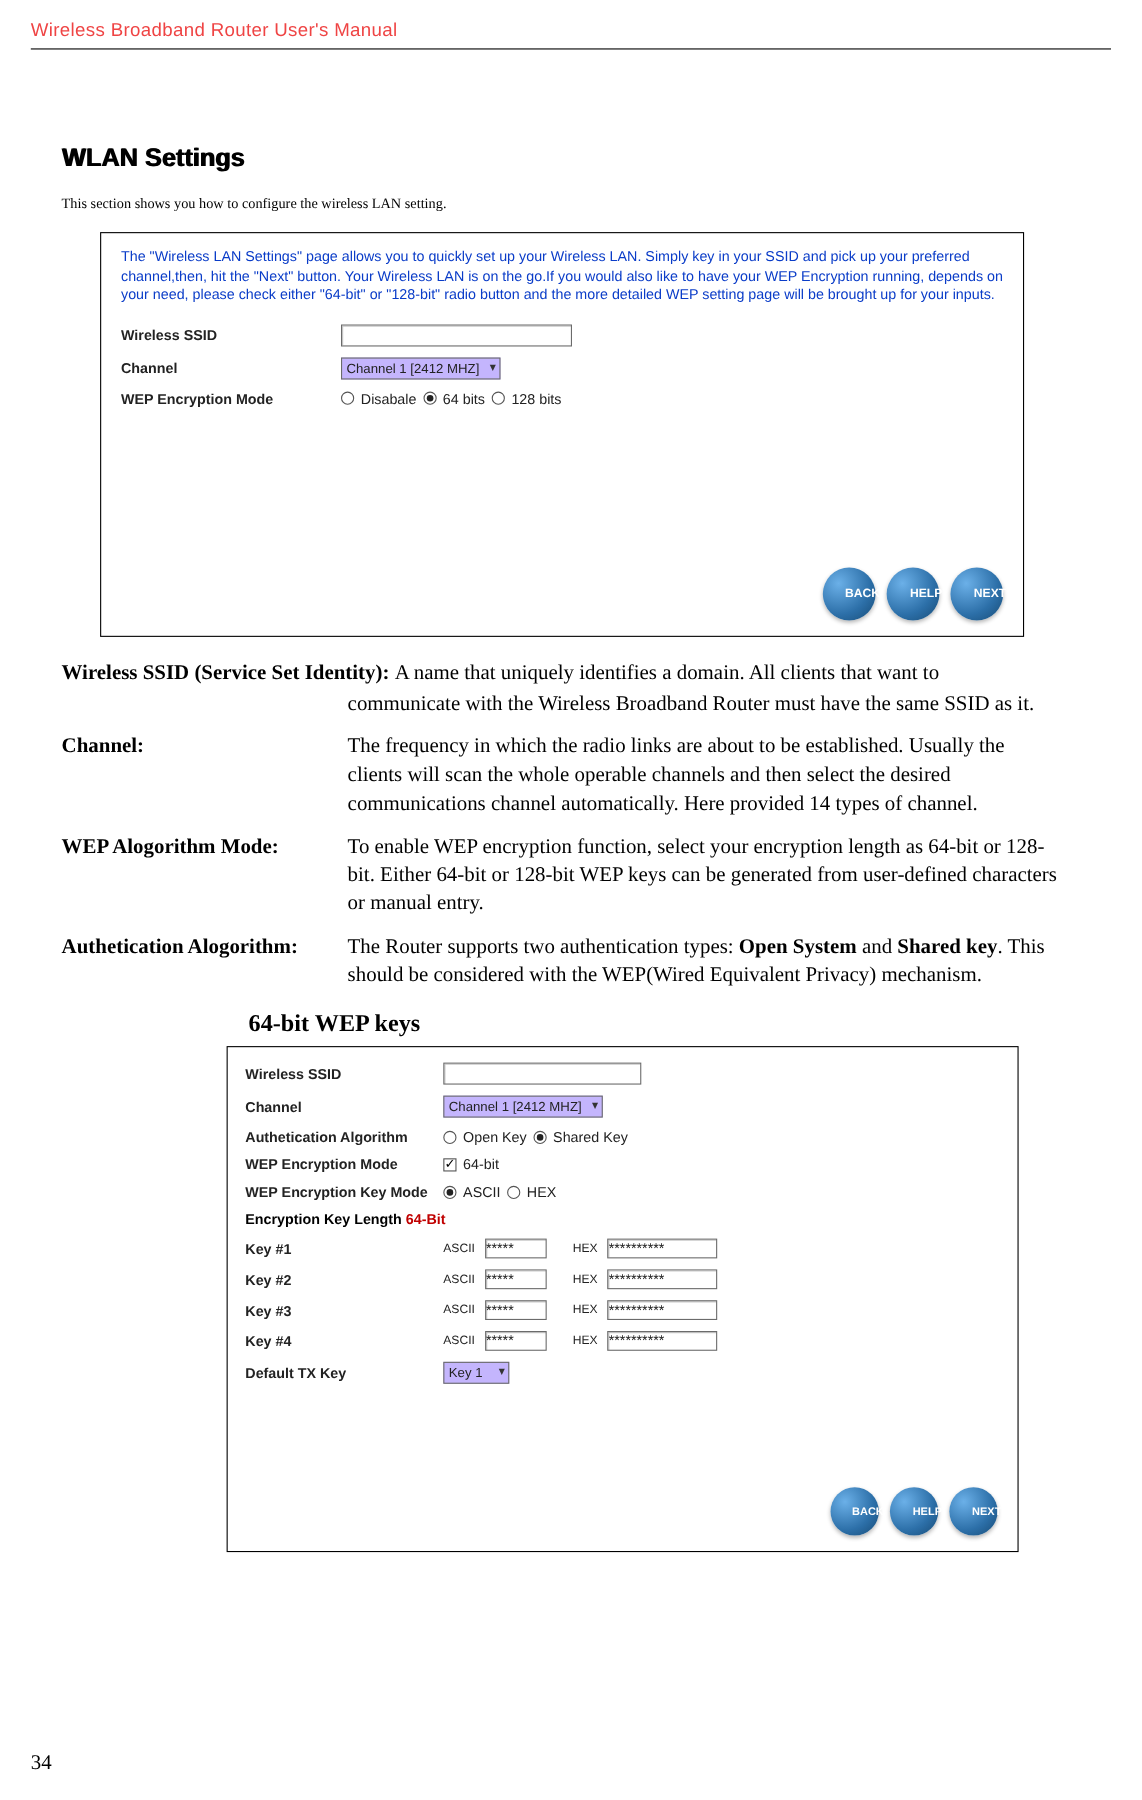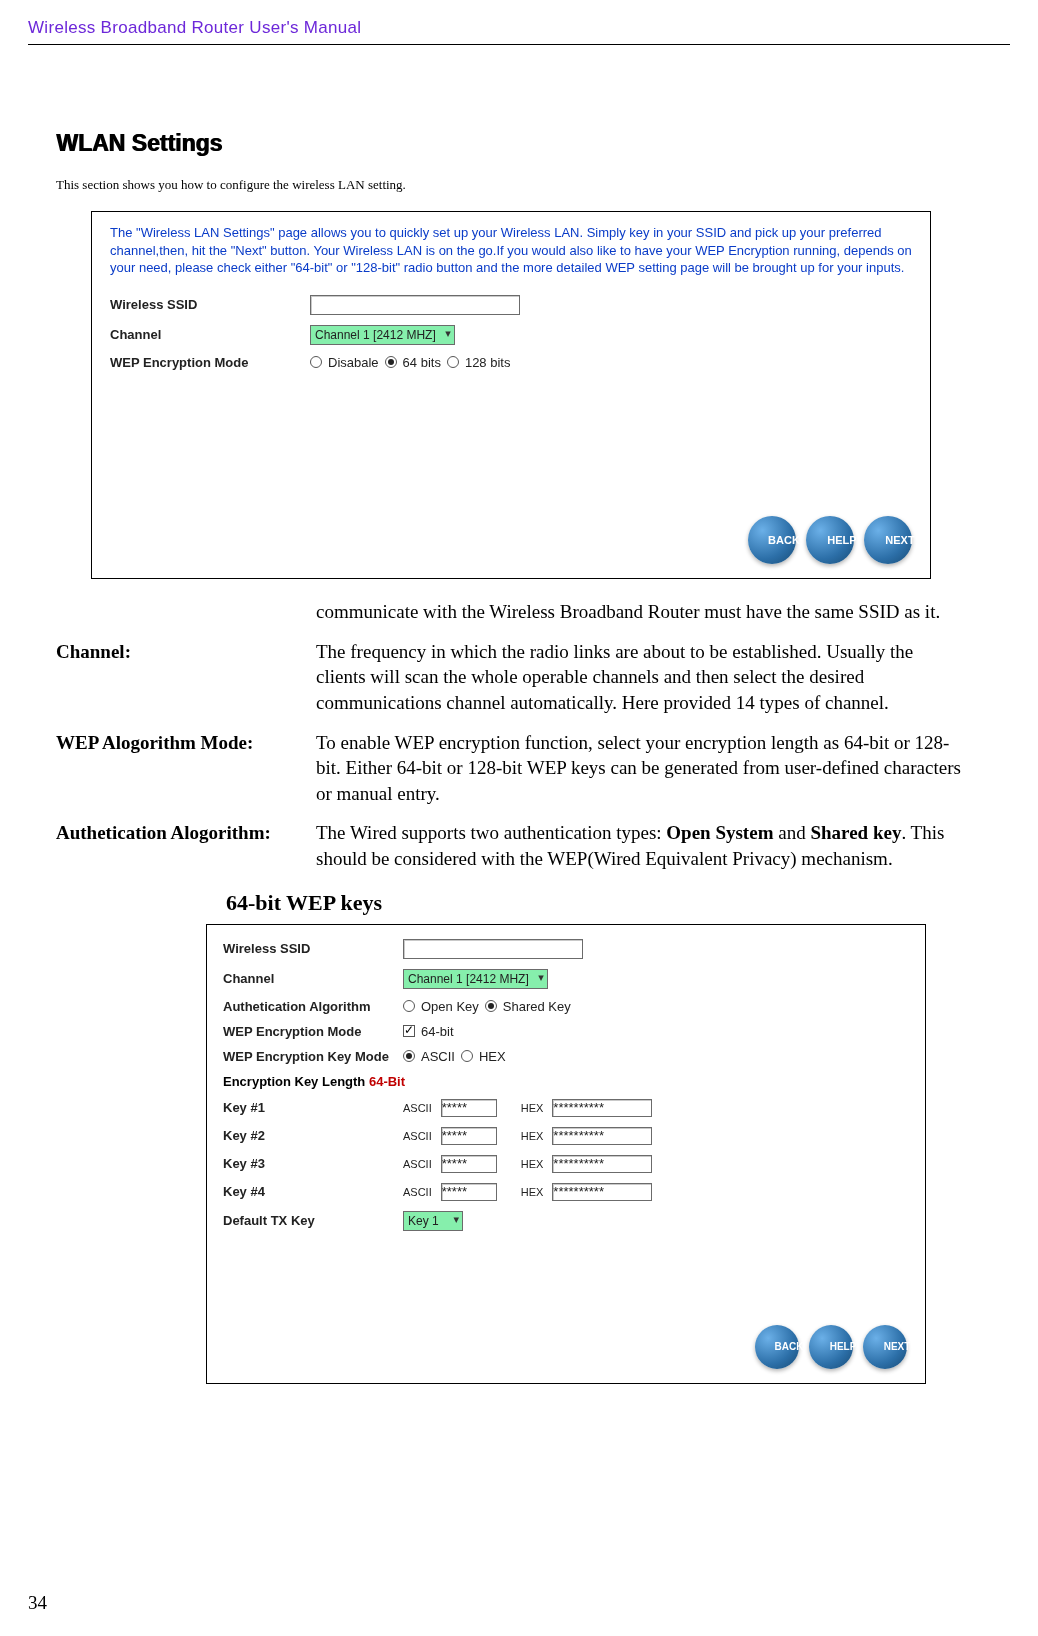--- a/index.html
+++ b/index.html
@@ -11,21 +11,21 @@
     color: #000;
     position: relative;
   }
   .header-bar {
     position: absolute;
     top: 18px;
     left: 28px;
     right: 43px;
     font-family: Verdana, Geneva, sans-serif;
     font-size: 17px;
-    color: #6d28d9;
+    color: #ef4444;
     letter-spacing: 0.3px;
   }
   .header-rule {
     position: absolute;
     top: 44px;
     left: 28px;
     right: 28px;
     height: 1px;
     background: #000;
   }
@@ -77,21 +77,21 @@
   .form-row .controls { display: flex; align-items: center; gap: 6px; font-weight: normal; }
   .text-input {
     border: 1px solid #6b6b6b;
     background: #fff;
     height: 20px;
     width: 210px;
     box-shadow: inset 1px 1px 0 #c9c9c9;
   }
   .select {
     border: 1px solid #6b6b6b;
-    background: #86efac;
+    background: #c4b5fd;
     height: 20px;
     font-family: Arial, sans-serif;
     font-size: 12px;
     padding: 0 18px 0 4px;
     display: inline-flex;
     align-items: center;
     position: relative;
   }
   .select::after {
     content: "▾";
@@ -227,39 +227,42 @@
     </div>
 
     <div class="nav-buttons">
       <div class="nav-btn">BACK</div>
       <div class="nav-btn">HELP</div>
       <div class="nav-btn">NEXT</div>
     </div>
   </div>
 
   <div class="defs">
+    <div style="margin-bottom:2px;">
+      <span class="def-first-label">Wireless SSID (Service Set Identity): </span><span>A name that uniquely identifies a domain. All clients that want to</span>
+    </div>
     <div class="def-row">
       <div class="def-term"></div>
       <div class="def-body">communicate with the Wireless Broadband Router must have the same SSID as it.</div>
     </div>
 
     <div class="def-row">
       <div class="def-term">Channel:</div>
       <div class="def-body">The frequency in which the radio links are about to be established. Usually the clients will scan the whole operable channels and then select the desired communications channel automatically. Here provided 14 types of channel.</div>
     </div>
 
     <div class="def-row">
       <div class="def-term">WEP Alogorithm Mode:</div>
       <div class="def-body">To enable WEP encryption function, select your encryption length as 64-bit or 128-bit. Either 64-bit or 128-bit WEP keys can be generated from user-defined characters or manual entry.</div>
     </div>
 
     <div class="def-row">
       <div class="def-term">Authetication Alogorithm:</div>
       <div class="def-body">
-        <span>The Wired supports two authentication types: </span><b>Open System</b><span> and </span><b>Shared key</b><span>. This should be considered with the WEP(Wired Equivalent Privacy) mechanism.</span>
+        <span>The Router supports two authentication types: </span><b>Open System</b><span> and </span><b>Shared key</b><span>. This should be considered with the WEP(Wired Equivalent Privacy) mechanism.</span>
       </div>
     </div>
   </div>
 
   <div class="subhead">64-bit WEP keys</div>
 
   <div class="panel panel2">
     <div class="form-row">
       <div class="label">Wireless SSID</div>
       <div class="controls">

